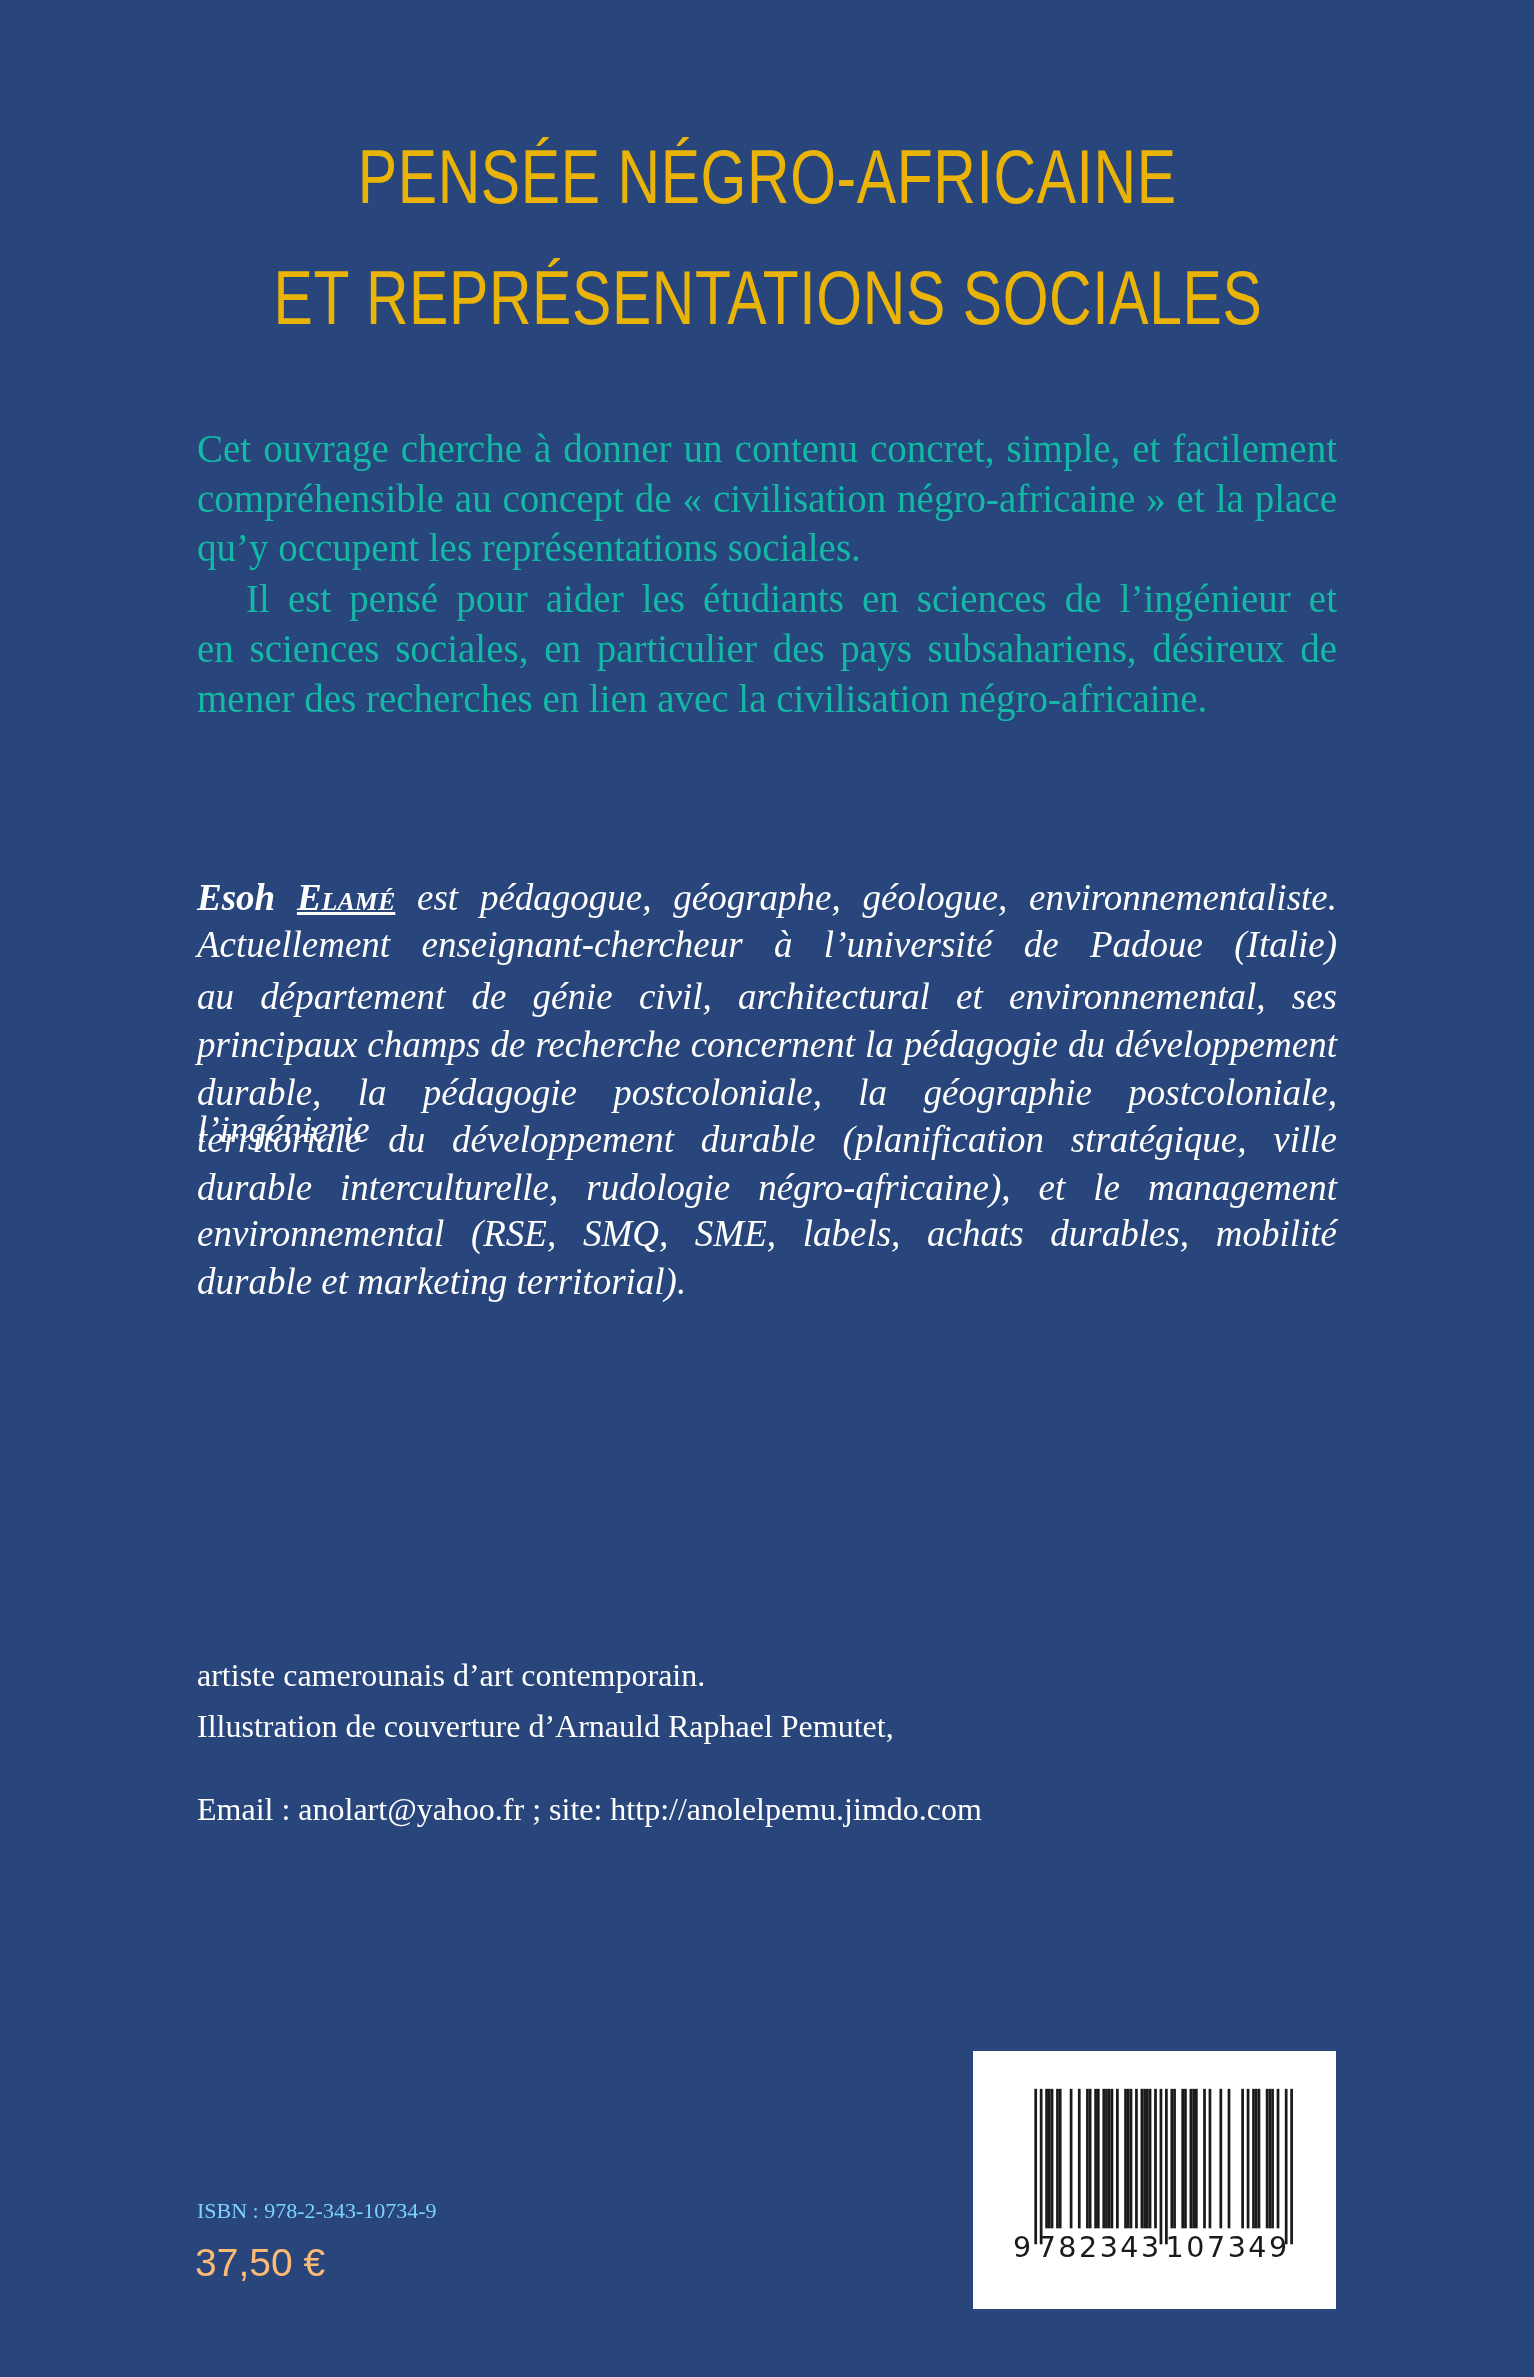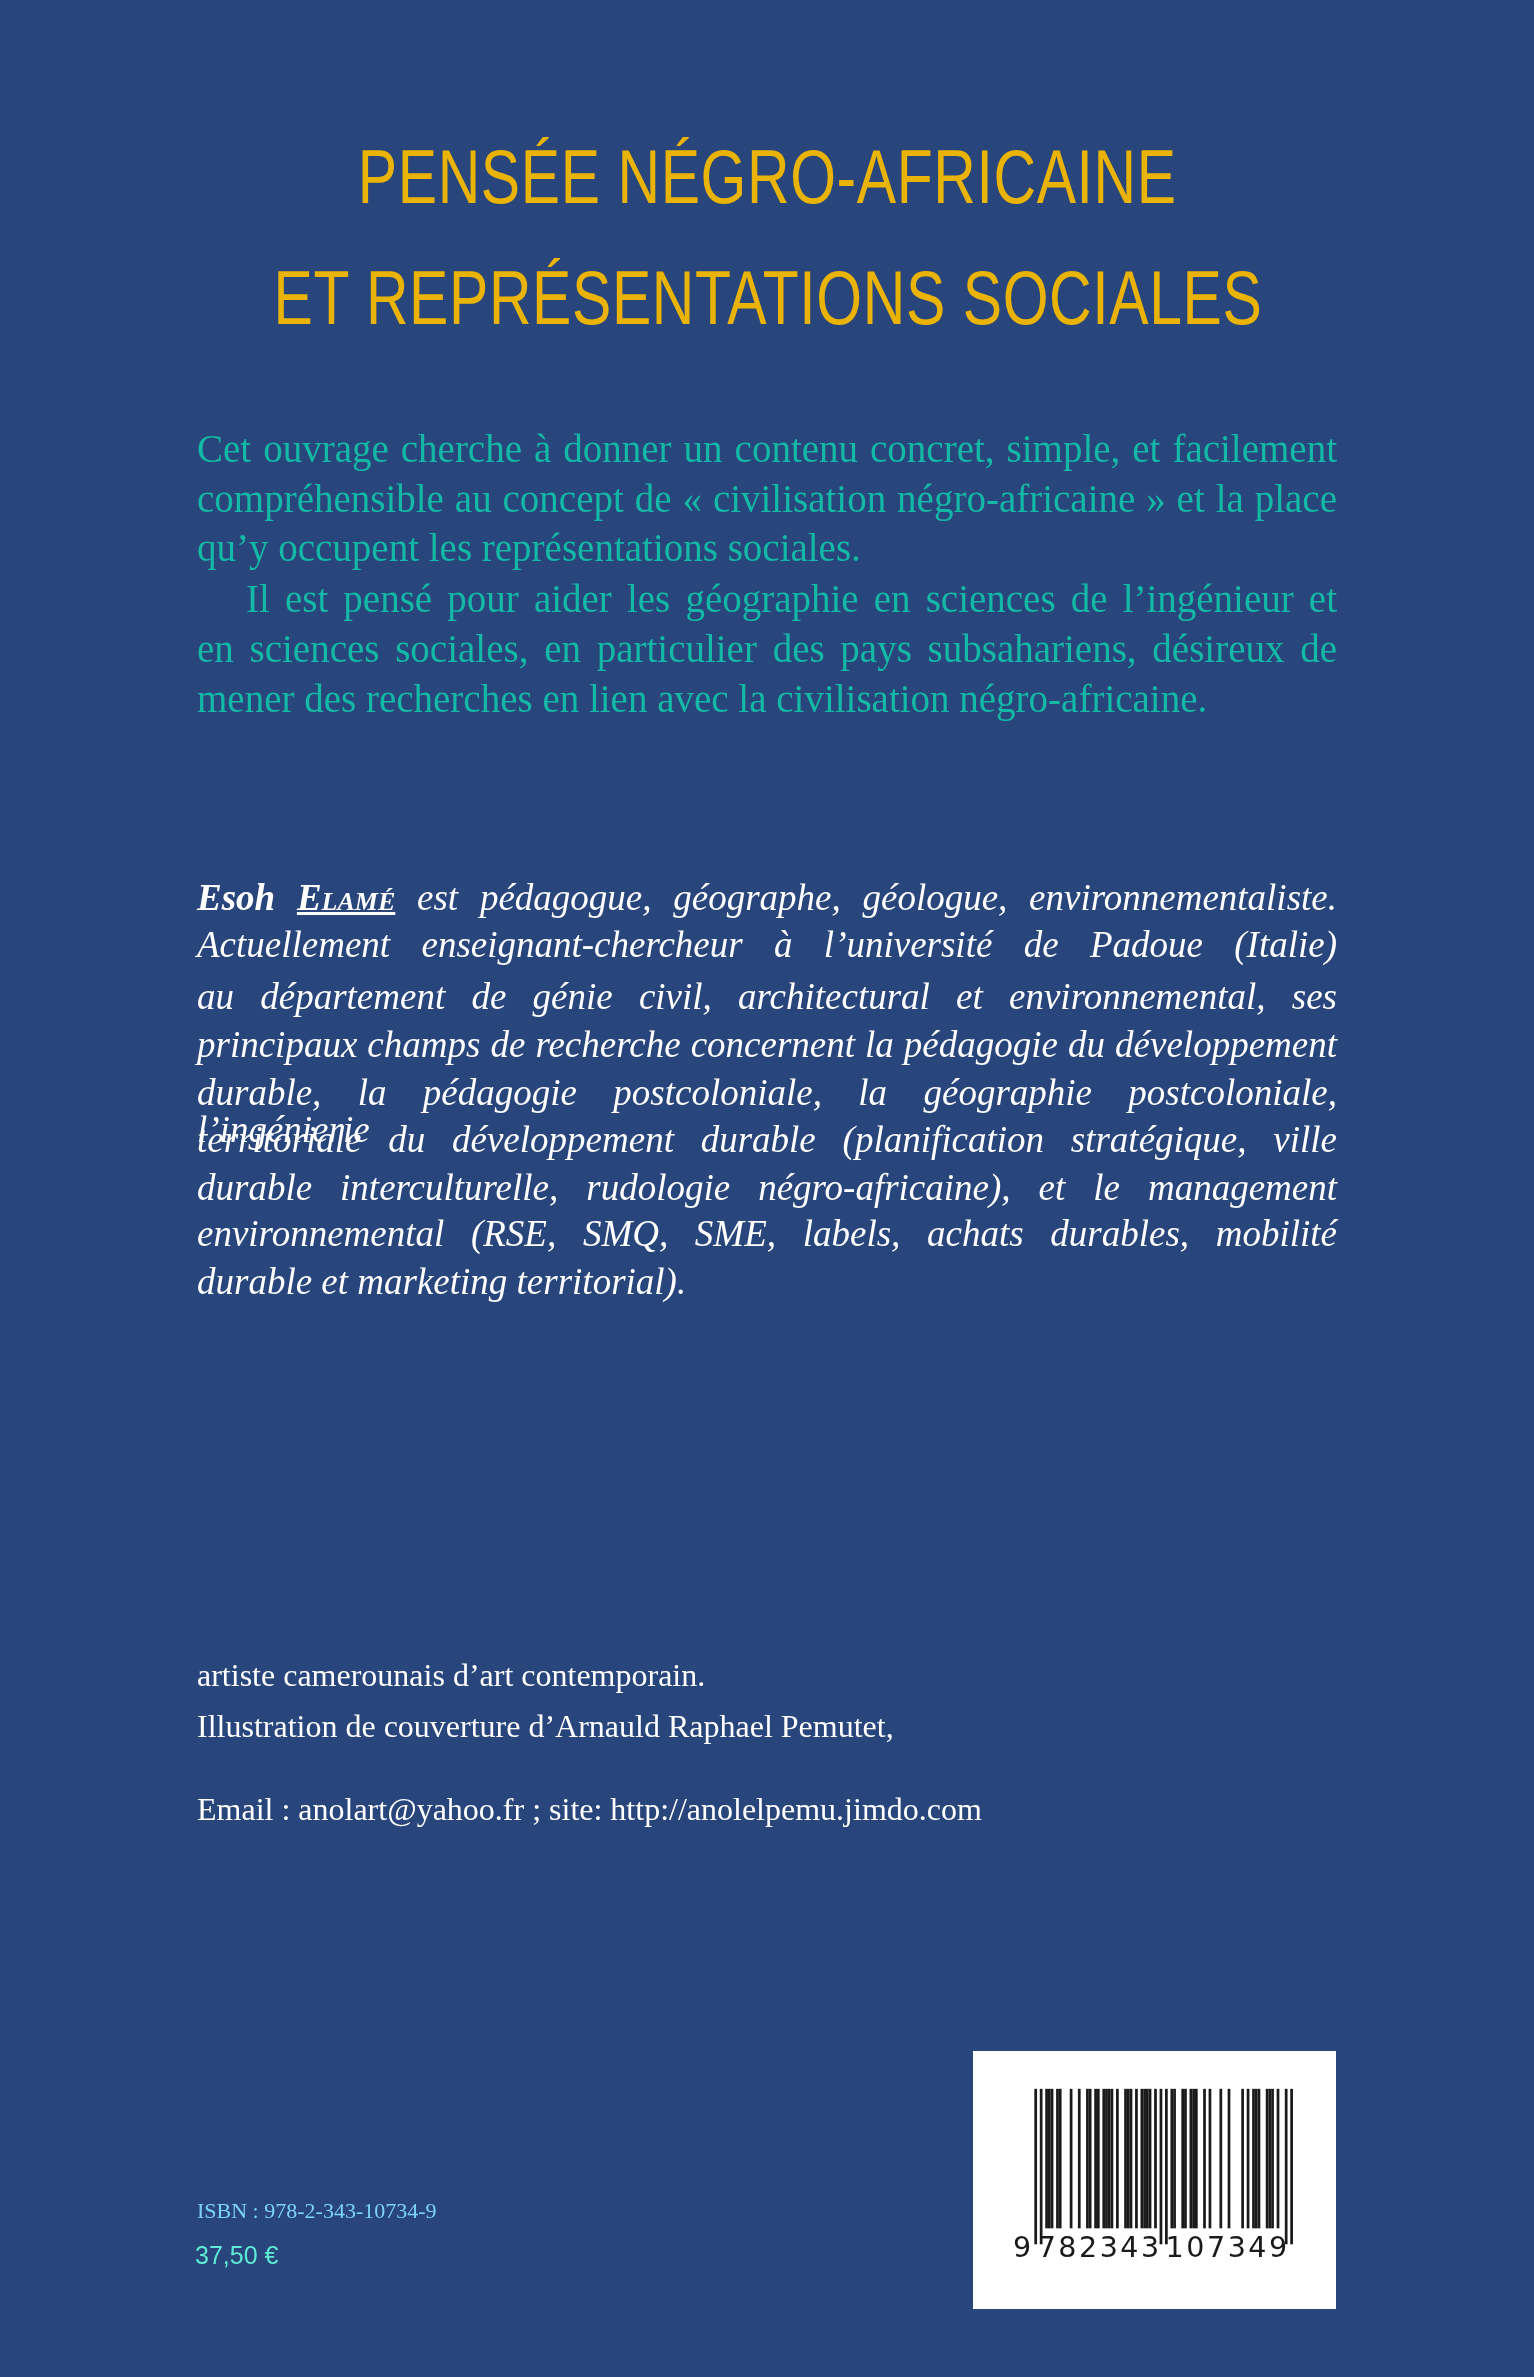--- a/index.html
+++ b/index.html
@@ -36,22 +36,22 @@
     font-family: "Liberation Serif", serif;
     font-size: 32px; line-height: 1; color: #ffffff; white-space: nowrap;
   }
   .isbn {
     position: absolute; left: 197px; top: 2200px;
     font-family: Liberation Serif, serif; font-size: 22px; line-height: 1;
     color: #7dd3fc; white-space: nowrap;
   }
   .price {
     position: absolute; left: 195px; top: 2243px;
-    font-family: "Liberation Sans", sans-serif; font-size: 25px; line-height: 1;
-    color: #5eead4; white-space: nowrap;
+    font-family: "Liberation Sans", sans-serif; font-size: 39px; line-height: 1;
+    color: #fdba74; white-space: nowrap;
   }
   .barcode-box {
     position: absolute; left: 973px; top: 2051px; width: 363px; height: 258px;
     background: #ffffff;
   }
   .barcode-box svg { position: absolute; left: 0; top: 0; }
 </style>
 </head>
 <body>
 
@@ -62,21 +62,21 @@
   <span style="transform: scaleX(0.775);">ET REPRÉSENTATIONS SOCIALES</span>
 </div>
 
 <div>
   <div class="para-line justify" style="top:429px;">Cet ouvrage cherche à donner un contenu concret, simple, et facilement</div>
   <div class="para-line justify" style="top:479px;">compréhensible au concept de « civilisation négro-africaine » et la place</div>
   <div class="para-line" style="top:528px;">qu’y occupent les représentations sociales.</div>
 </div>
 
 <div>
-  <div class="para-line justify indent" style="top:579px;">Il est pensé pour aider les géographie en sciences de l’ingénieur et</div>
+  <div class="para-line justify indent" style="top:579px;">Il est pensé pour aider les étudiants en sciences de l’ingénieur et</div>
   <div class="para-line justify" style="top:629px;">en sciences sociales, en particulier des pays subsahariens, désireux de</div>
   <div class="para-line" style="top:679px;">mener des recherches en lien avec la civilisation négro-africaine.</div>
 </div>
 
 <div>
   <div class="bio-line justify" style="top:879px;">
     <span class="author-first">Esoh</span>
     <span class="author-last">Elamé</span>
     <span>est pédagogue, géographe, géologue, environnementaliste.</span>
   </div>

